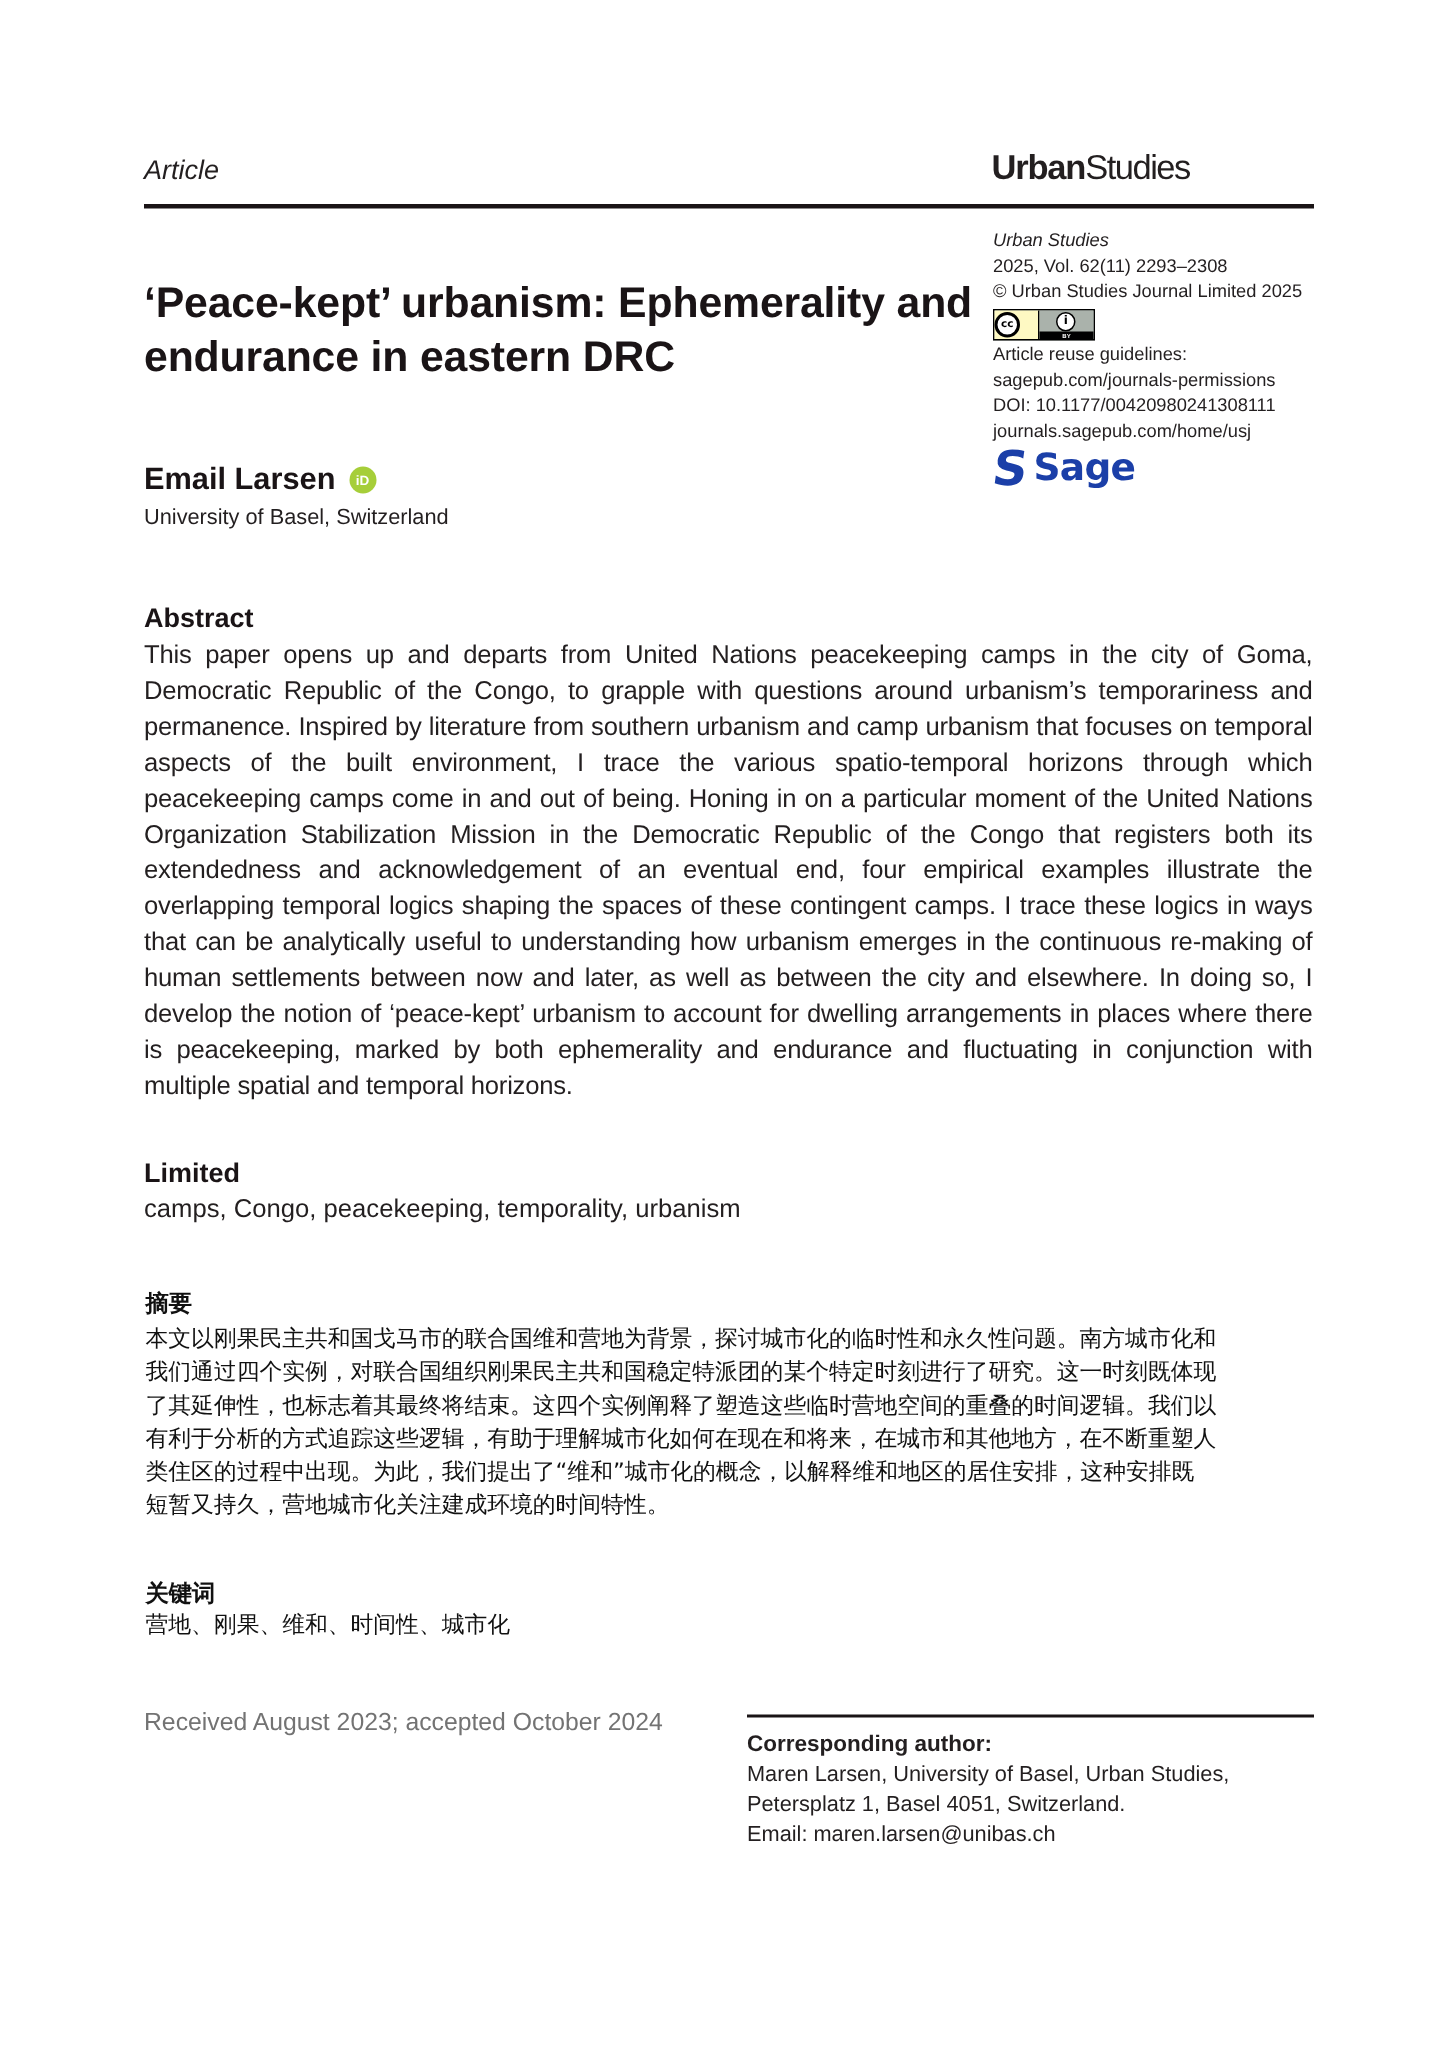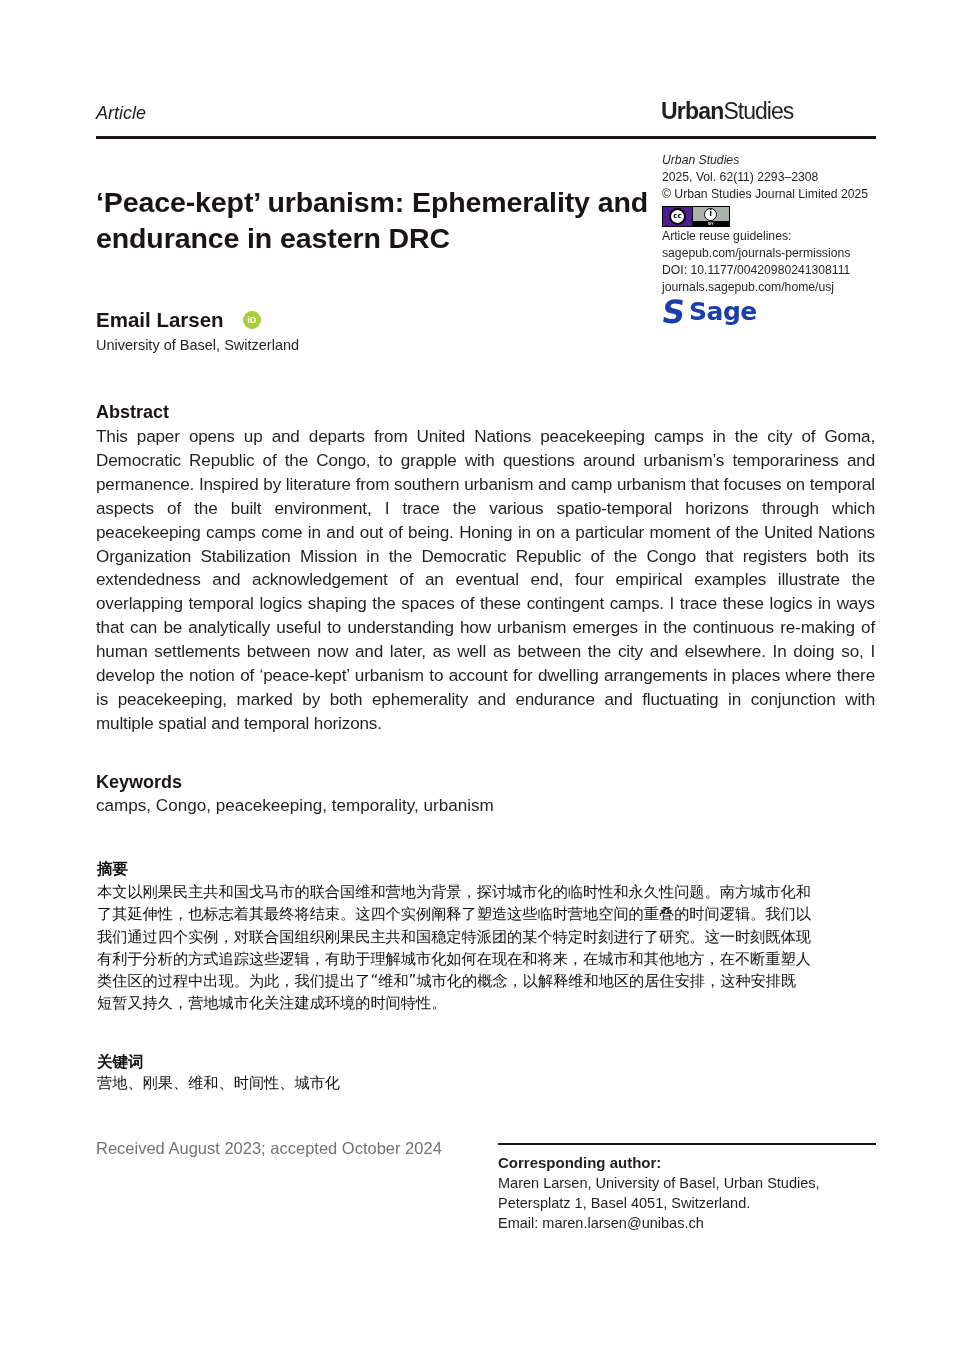--- a/index.html
+++ b/index.html
@@ -32,22 +32,22 @@
       left: 662px; top: 152px; width: 230px;
       font-size: 12.2px; line-height: 17.2px; color: #231f20;
     }
     .meta .italic { font-style: italic; }
     .cc-badge {
       display: flex; align-items: stretch;
       width: 68px; height: 21px; margin: 2px 0 1px 0;
       background: #aab2ab; border: 1.5px solid #000;
     }
     .cc-left {
-      width: 30px; background: #4c1d95;
-      display: flex; align-items: center; justify-content: center;
+      width: 30px; background: #fef9c3;
+      display: flex; align-items: center; 
       border-right: 1px solid #000;
     }
     .cc-circle {
       width: 17px; height: 17px; border-radius: 50%;
       background: #fff; border: 2px solid #000;
       font-size: 7px; font-weight: 700; line-height: 13px; text-align: center;
       font-family: "DejaVu Sans", sans-serif; color: #000;
     }
     .cc-right {
       flex: 1; position: relative; background: #aab2ab;
@@ -86,21 +86,21 @@
     }
     .author {
       left: 96px; top: 308px;
       font-size: 20.5px; font-weight: 700; color: #1a1416;
       display: flex; align-items: center;
     }
     .orcid {
       width: 18px; height: 18px; border-radius: 50%;
       background: #a6ce39; color: #fff;
       font-size: 9px; font-weight: 700; text-align: center; line-height: 18px;
-      margin-left: 19px;
+      margin-left: 9px;
     }
     .affiliation {
       left: 96px; top: 337px;
       font-size: 14.5px; color: #231f20;
     }
 
     
     .section-head {
       font-size: 18px; font-weight: 700; color: #1a1416;
     }
@@ -189,28 +189,28 @@
 <h1 class="abs title">‘Peace-kept’ urbanism: Ephemerality and endurance in eastern DRC</h1>
 <div class="abs author">
   <span>Email Larsen</span>
   <span class="orcid">iD</span>
 </div>
 <div class="abs affiliation">University of Basel, Switzerland</div>
 
 <div class="abs section-head abstract-head">Abstract</div>
 <p class="abs abstract-body">This paper opens up and departs from United Nations peacekeeping camps in the city of Goma, Democratic Republic of the Congo, to grapple with questions around urbanism’s temporariness and permanence. Inspired by literature from southern urbanism and camp urbanism that focuses on temporal aspects of the built environment, I trace the various spatio-temporal horizons through which peacekeeping camps come in and out of being. Honing in on a particular moment of the United Nations Organization Stabilization Mission in the Democratic Republic of the Congo that registers both its extendedness and acknowledgement of an eventual end, four empirical examples illustrate the overlapping temporal logics shaping the spaces of these contingent camps. I trace these logics in ways that can be analytically useful to understanding how urbanism emerges in the continuous re-making of human settlements between now and later, as well as between the city and elsewhere. In doing so, I develop the notion of ‘peace-kept’ urbanism to account for dwell­ing arrangements in places where there is peacekeeping, marked by both ephemerality and endur­ance and fluctuating in conjunction with multiple spatial and temporal horizons.</p>
 
-<div class="abs section-head keywords-head">Keywords</div>
+<div class="abs section-head keywords-head">Limited</div>
 <div class="abs keywords-body">camps, Congo, peacekeeping, temporality, urbanism</div>
 
 <div class="abs cn-head">摘要</div>
 <div class="abs cn-body">
   <div>本文以刚果民主共和国戈马市的联合国维和营地为背景，探讨城市化的临时性和永久性问题。南方城市化和</div>
+  <div>我们通过四个实例，对联合国组织刚果民主共和国稳定特派团的某个特定时刻进行了研究。这一时刻既体现</div>
   <div>了其延伸性，也标志着其最终将结束。这四个实例阐释了塑造这些临时营地空间的重叠的时间逻辑。我们以</div>
-  <div>我们通过四个实例，对联合国组织刚果民主共和国稳定特派团的某个特定时刻进行了研究。这一时刻既体现</div>
   <div>有利于分析的方式追踪这些逻辑，有助于理解城市化如何在现在和将来，在城市和其他地方，在不断重塑人</div>
   <div>类住区的过程中出现。为此，我们提出了“维和”城市化的概念，以解释维和地区的居住安排，这种安排既</div>
   <div>短暂又持久，营地城市化关注建成环境的时间特性。</div>
 </div>
 <div class="abs cn-kw-head">关键词</div>
 <div class="abs cn-kw-body">营地、刚果、维和、时间性、城市化</div>
 
 <div class="abs received">Received August 2023; accepted October 2024</div>
 <div class="abs corr-rule"></div>
 <div class="abs corr">

